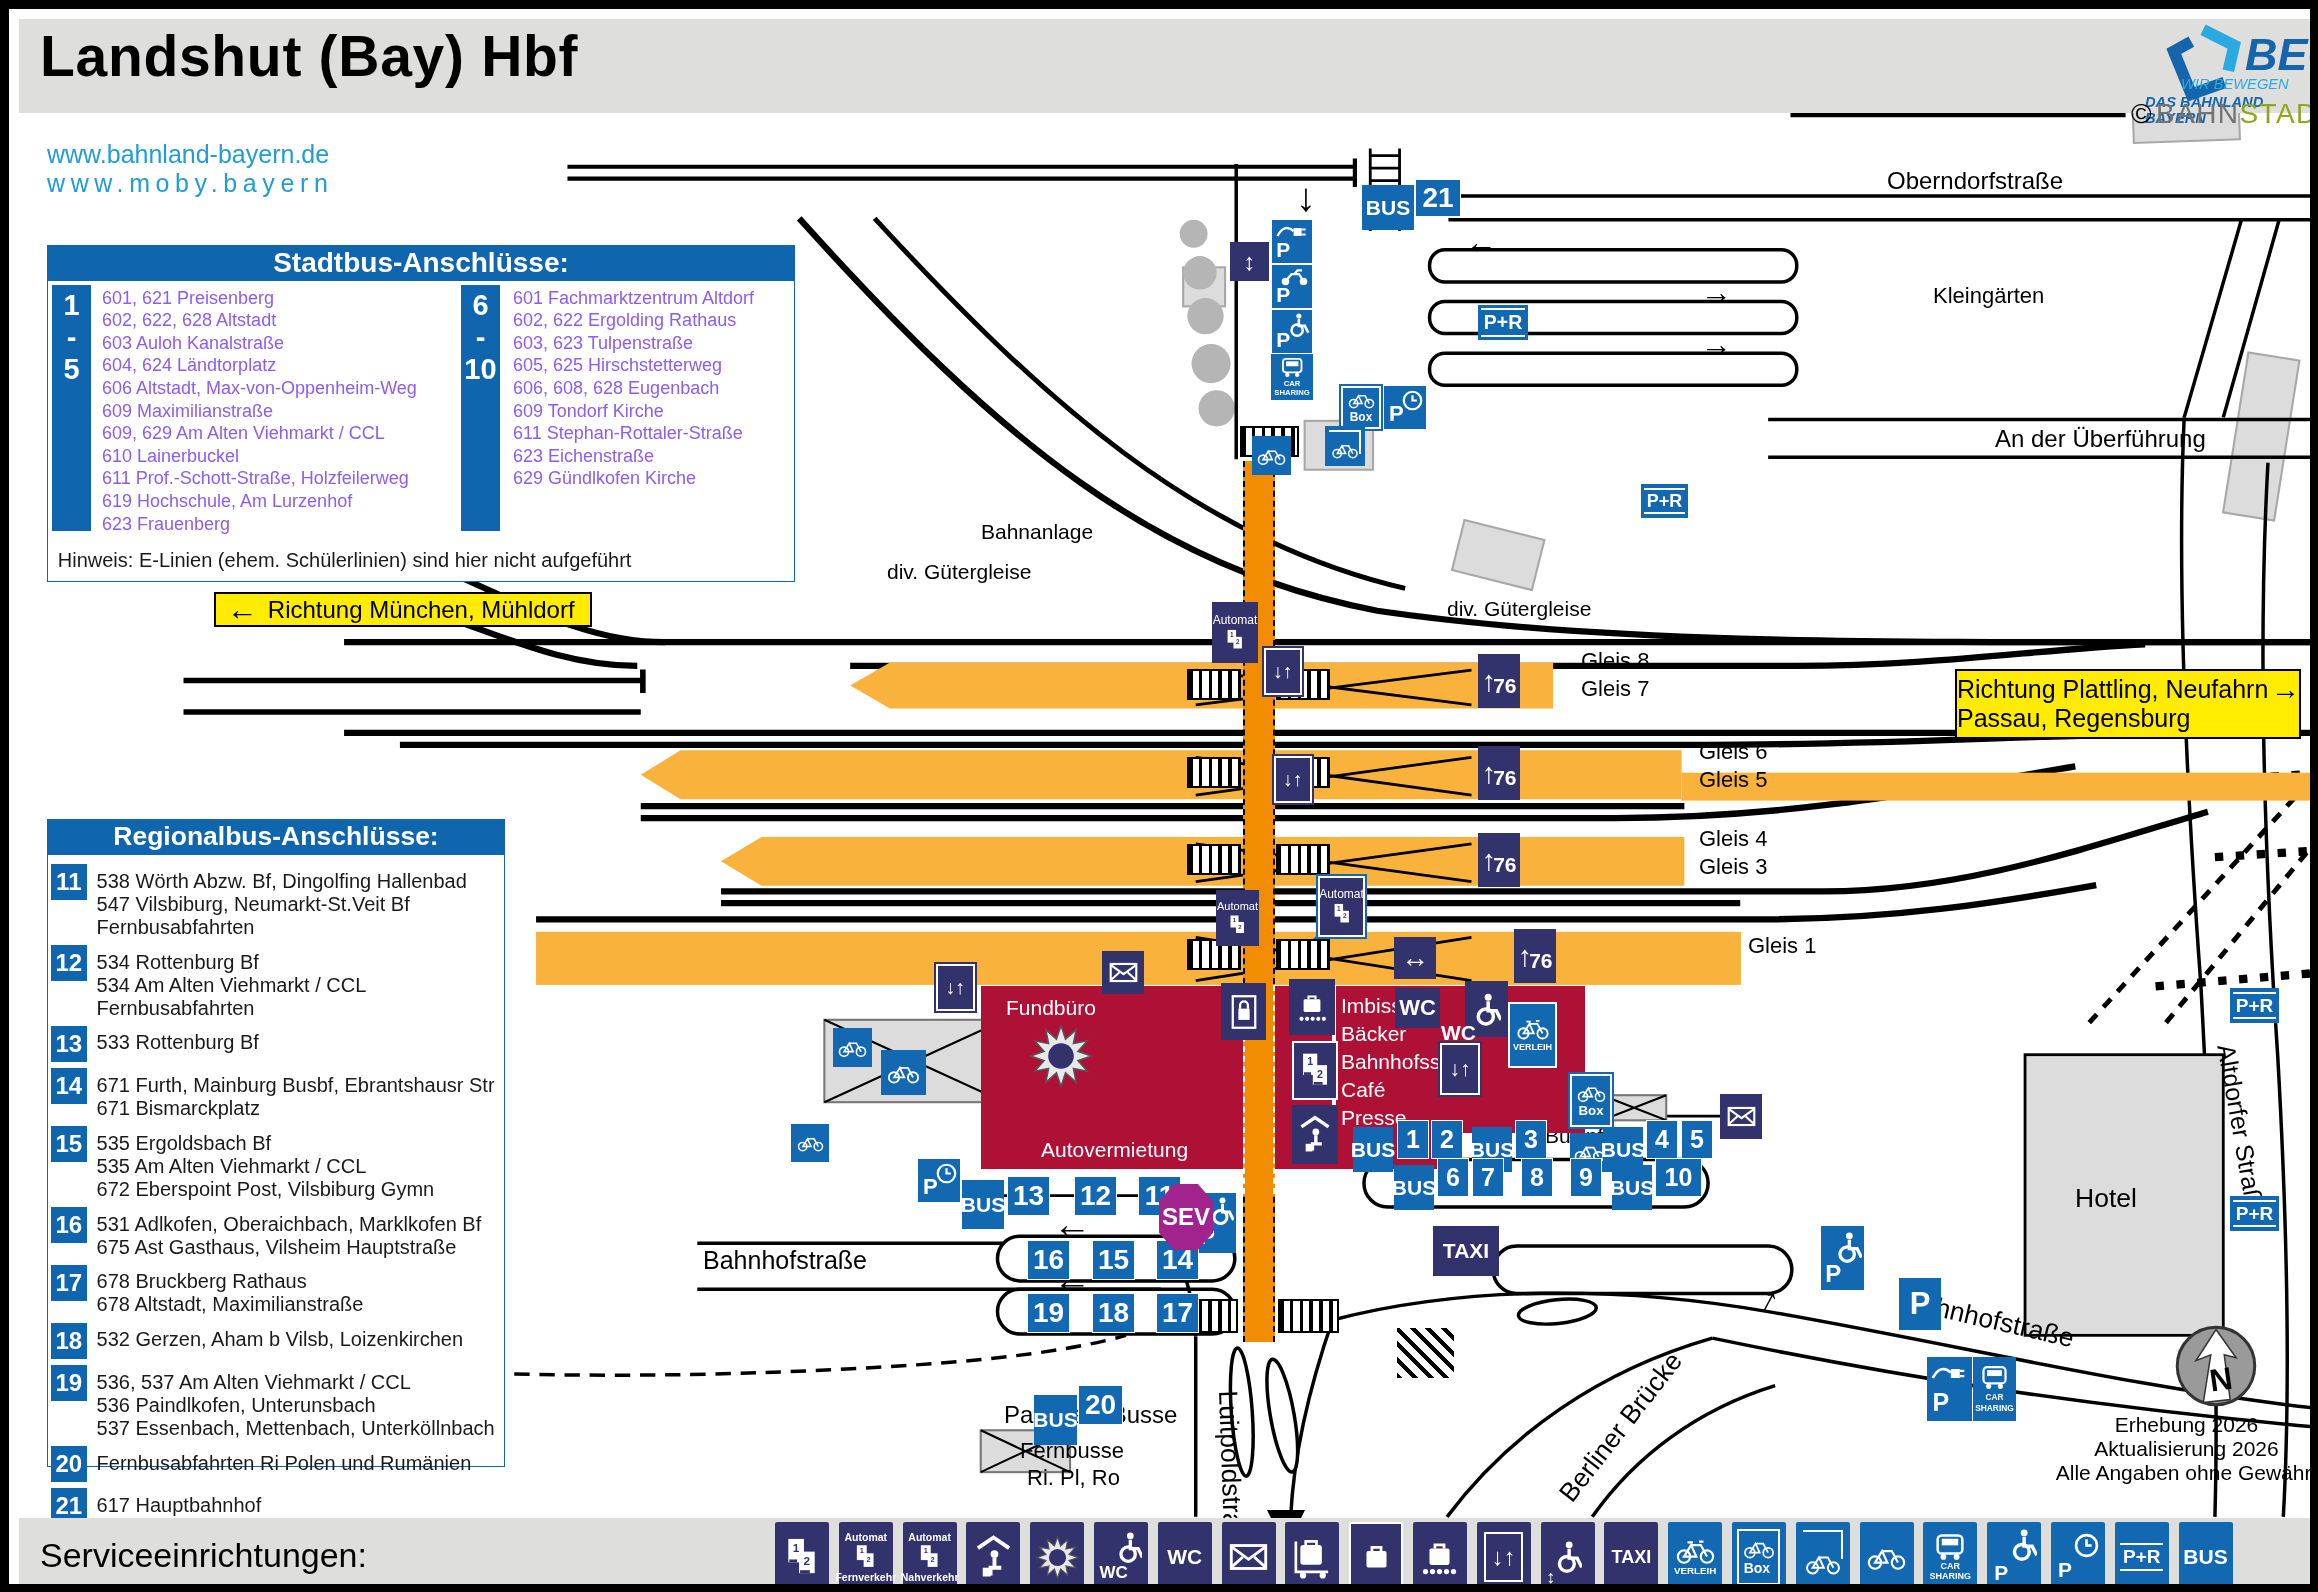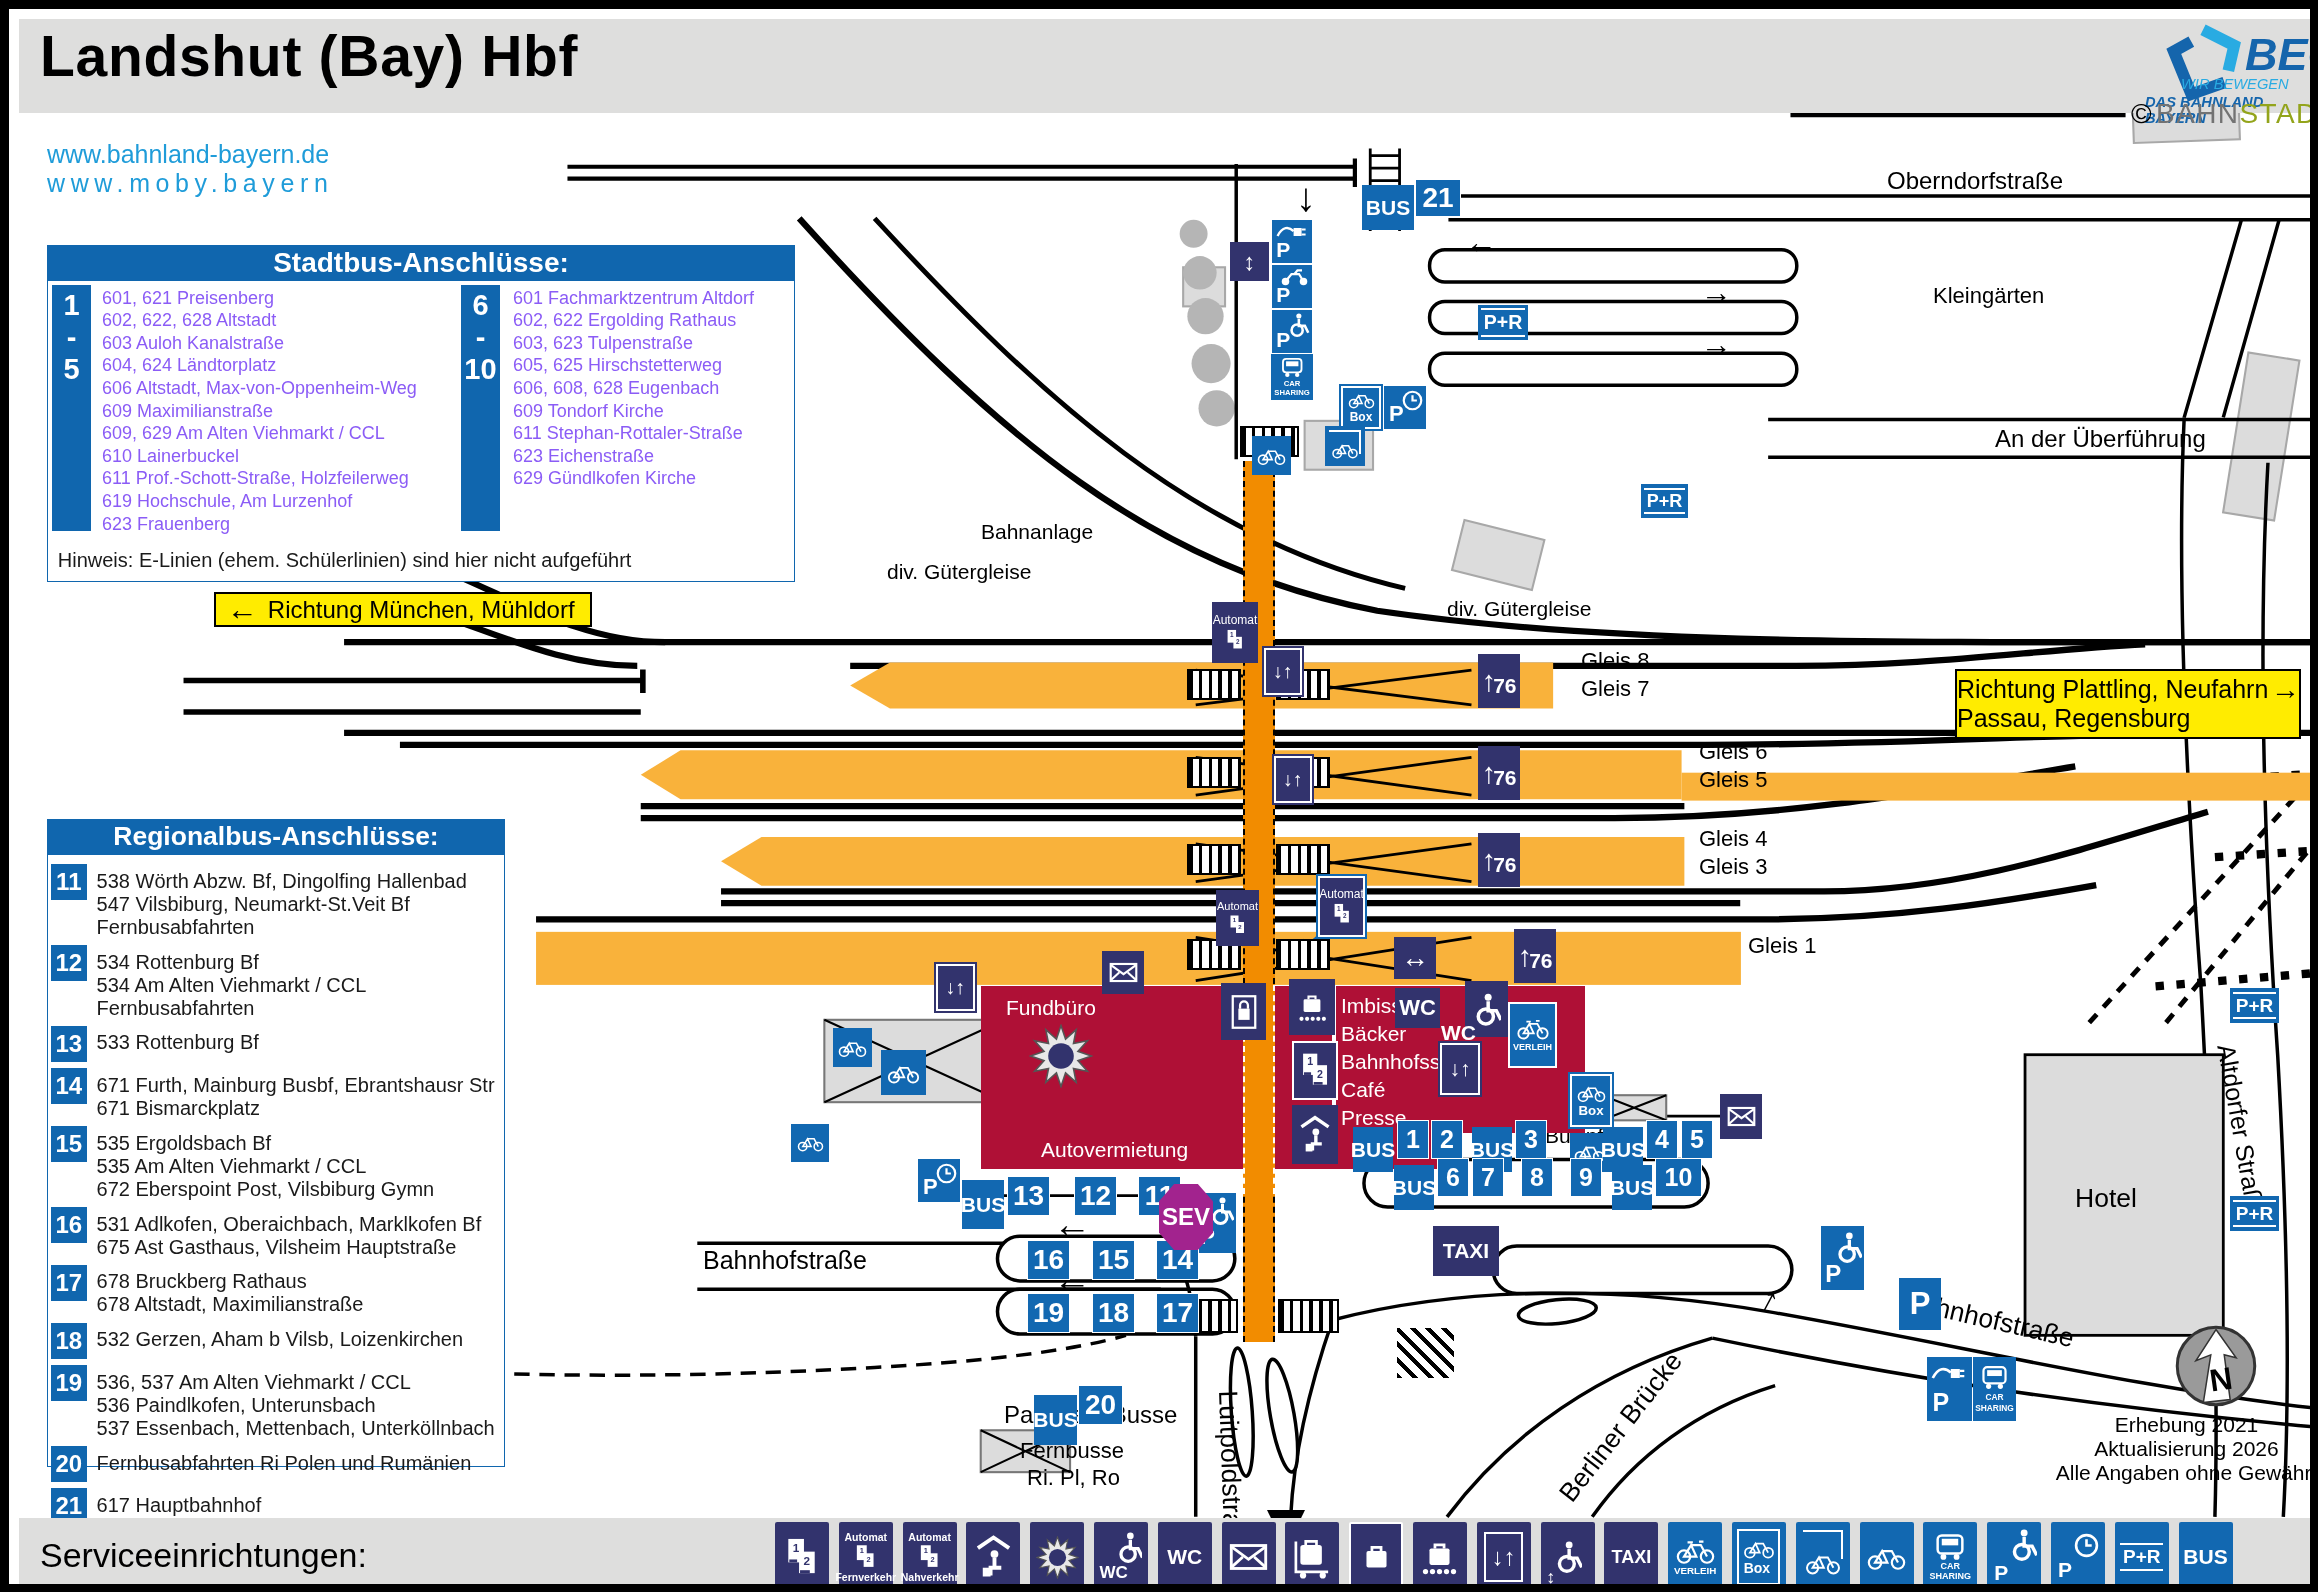--- a/index.html
+++ b/index.html
@@ -787,21 +787,21 @@
     </div>
 
   <div class="a" style="left:2166px;top:1316px;width:82px;height:82px">
     <svg width="82" height="82" viewBox="0 0 110 110">
       <circle cx="55" cy="55" r="52" fill="#9A9A9A" stroke="#333" stroke-width="4"></circle>
       <polygon points="55,6 82,44 66,40 74,100 38,104 48,40 28,48" fill="#fff" stroke="#333" stroke-width="2"></polygon>
       <text x="44" y="88" font-size="42" font-weight="bold" fill="#000" transform="rotate(-8 55 55)">N</text>
     </svg>
   </div>
   <div class="a" style="left:2045px;top:1404px;width:265px;text-align:center;font-size:21px;line-height:24px;color:#000">
-    <div>Erhebung 2021</div>
+    <div>Erhebung 2026</div>
     <div>Aktualisierung 2026</div>
     <div>Alle Angaben ohne Gewähr!</div>
   </div>
 
   <div class="a ftr"></div>
   <span class="a ftitle" style="left:31px;top:1527px">Serviceeinrichtungen:</span>
   <div class="a frow" style="left:766px;top:1513px">
     <div class="fico navy">
       <svg width="34" height="43" viewBox="0 0 34 44">
           <rect x="3" y="3" width="16" height="24" fill="#fff"></rect>

